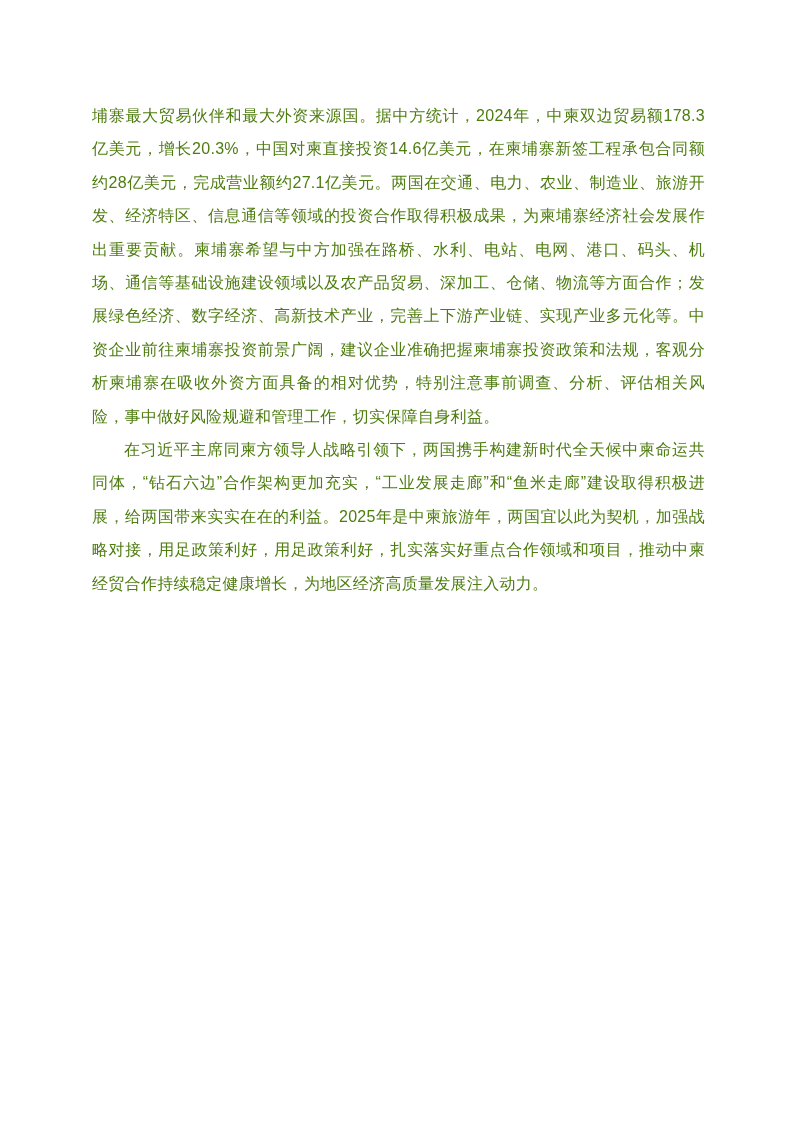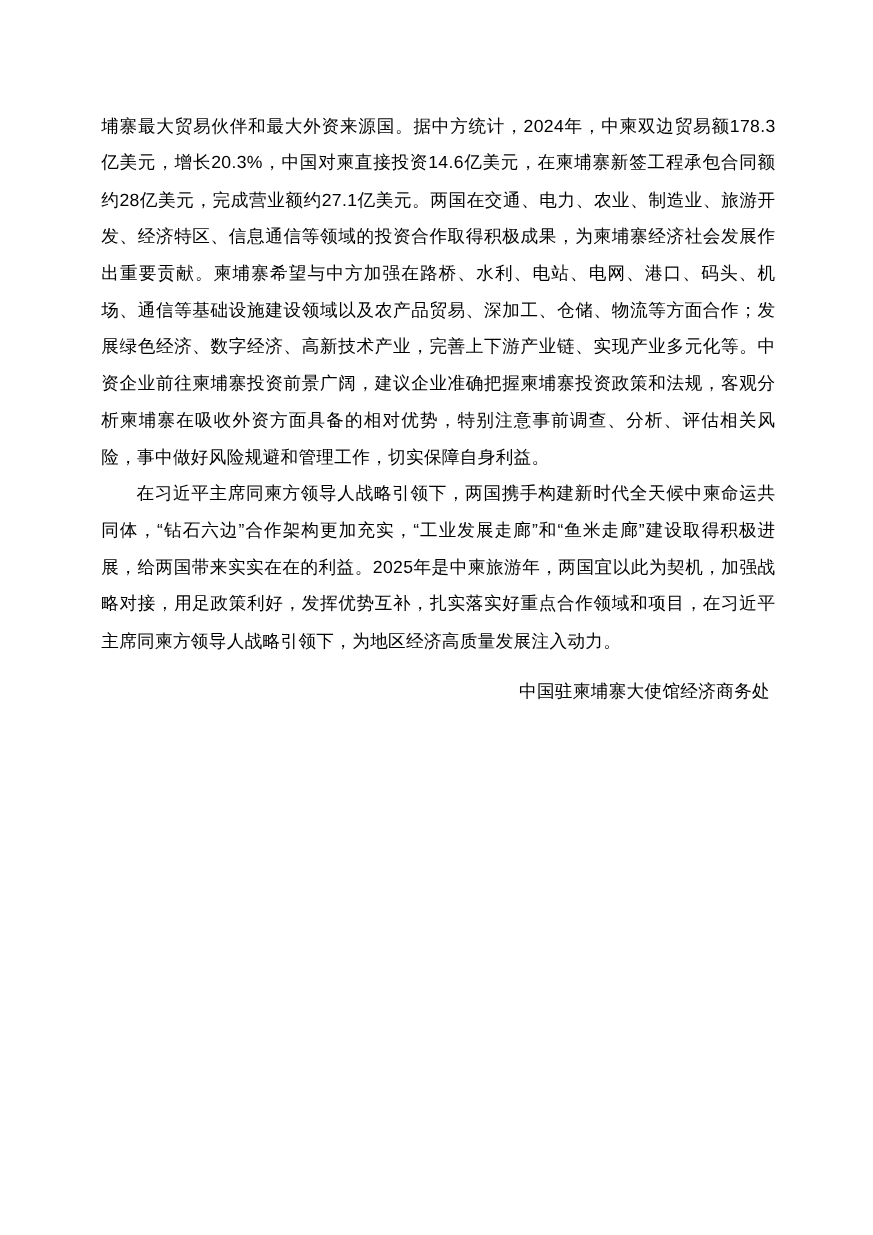--- a/index.html
+++ b/index.html
@@ -7,21 +7,21 @@
     padding: 0;
     background: #ffffff;
   }
   .page {
     position: relative;
     width: 794px;
     height: 1123px;
     background: #ffffff;
     overflow: hidden;
     font-family: "Liberation Sans", sans-serif;
-    color: #000000;
+    color: #4d7c0f;
   }
   .content {
     position: absolute;
     left: 92px;
     top: 99px;
     width: 613px;
   }
   .para {
     margin: 0;
     font-size: 16px;
@@ -45,18 +45,17 @@
     line-height: 33.4px;
     letter-spacing: 0.3px;
   }
 </style>
 </head>
 <body>
 
 <div class="page">
   <div class="content">
     <p class="para">埔寨最大贸易伙伴和最大外资来源国。据中方统计，2024年，中柬双边贸易额178.3亿美元，增长20.3%，中国对柬直接投资14.6亿美元，在柬埔寨新签工程承包合同额约28亿美元，完成营业额约27.1亿美元。两国在交通、电力、农业、制造业、旅游开发、经济特区、信息通信等领域的投资合作取得积极成果，为柬埔寨经济社会发展作出重要贡献。柬埔寨希望与中方加强在路桥、水利、电站、电网、港口、码头、机场、通信等基础设施建设领域以及农产品贸易、深加工、仓储、物流等方面合作；发展绿色经济、数字经济、高新技术产业，完善上下游产业链、实现产业多元化等。中资企业前往柬埔寨投资前景广阔，建议企业准确把握柬埔寨投资政策和法规，客观分析柬埔寨在吸收外资方面具备的相对优势，特别注意事前调查、分析、评估相关风险，事中做好风险规避和管理工作，切实保障自身利益。</p>
-    <p class="para indent">在习近平主席同柬方领导人战略引领下，两国携手构建新时代全天候中柬命运共同体，“钻石六边”合作架构更加充实，“工业发展走廊”和“鱼米走廊”建设取得积极进展，给两国带来实实在在的利益。2025年是中柬旅游年，两国宜以此为契机，加强战略对接，用足政策利好，发挥优势互补，扎实落实好重点合作领域和项目，在习近平主席同柬方领导人战略引领下，为地区经济高质量发展注入动力。</p>
+    <p class="para indent">在习近平主席同柬方领导人战略引领下，两国携手构建新时代全天候中柬命运共同体，“钻石六边”合作架构更加充实，“工业发展走廊”和“鱼米走廊”建设取得积极进展，给两国带来实实在在的利益。2025年是中柬旅游年，两国宜以此为契机，加强战略对接，用足政策利好，用足政策利好，扎实落实好重点合作领域和项目，推动中柬经贸合作持续稳定健康增长，为地区经济高质量发展注入动力。</p>
     <div class="signature">
-      <p class="sig-line">中国驻柬埔寨大使馆经济商务处</p>
     </div>
   </div>
 </div>
 
 </body></html>

